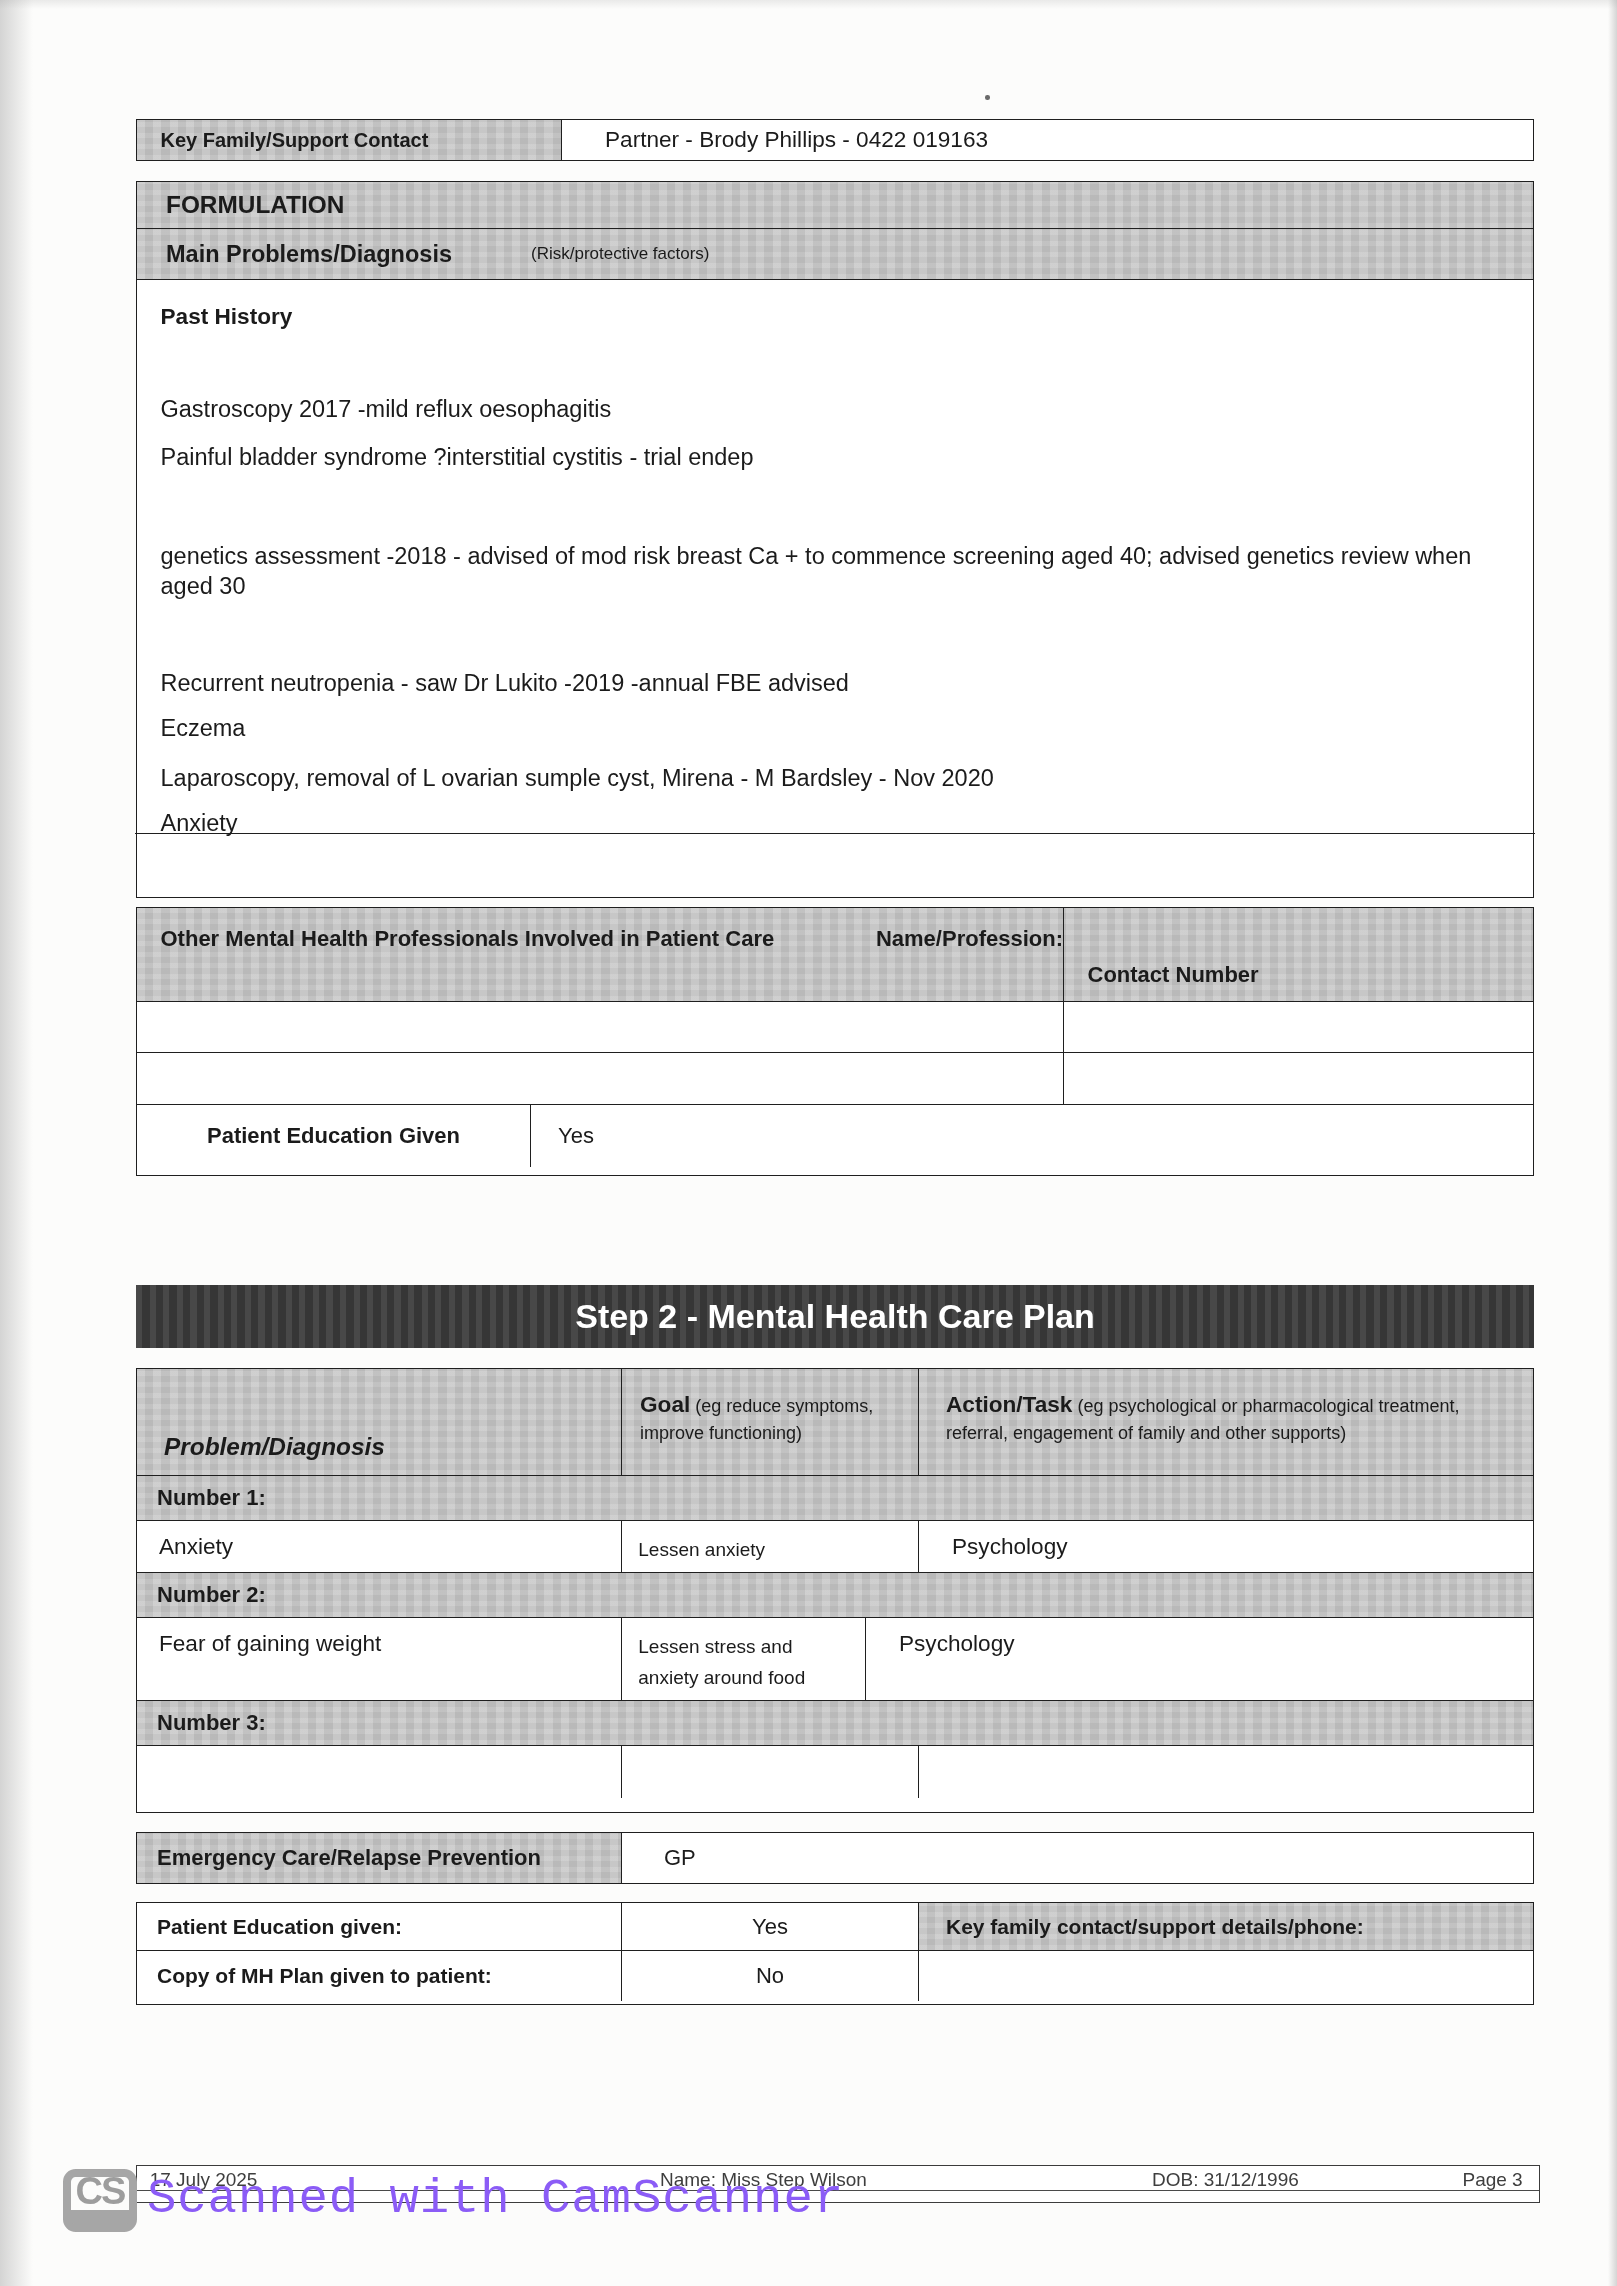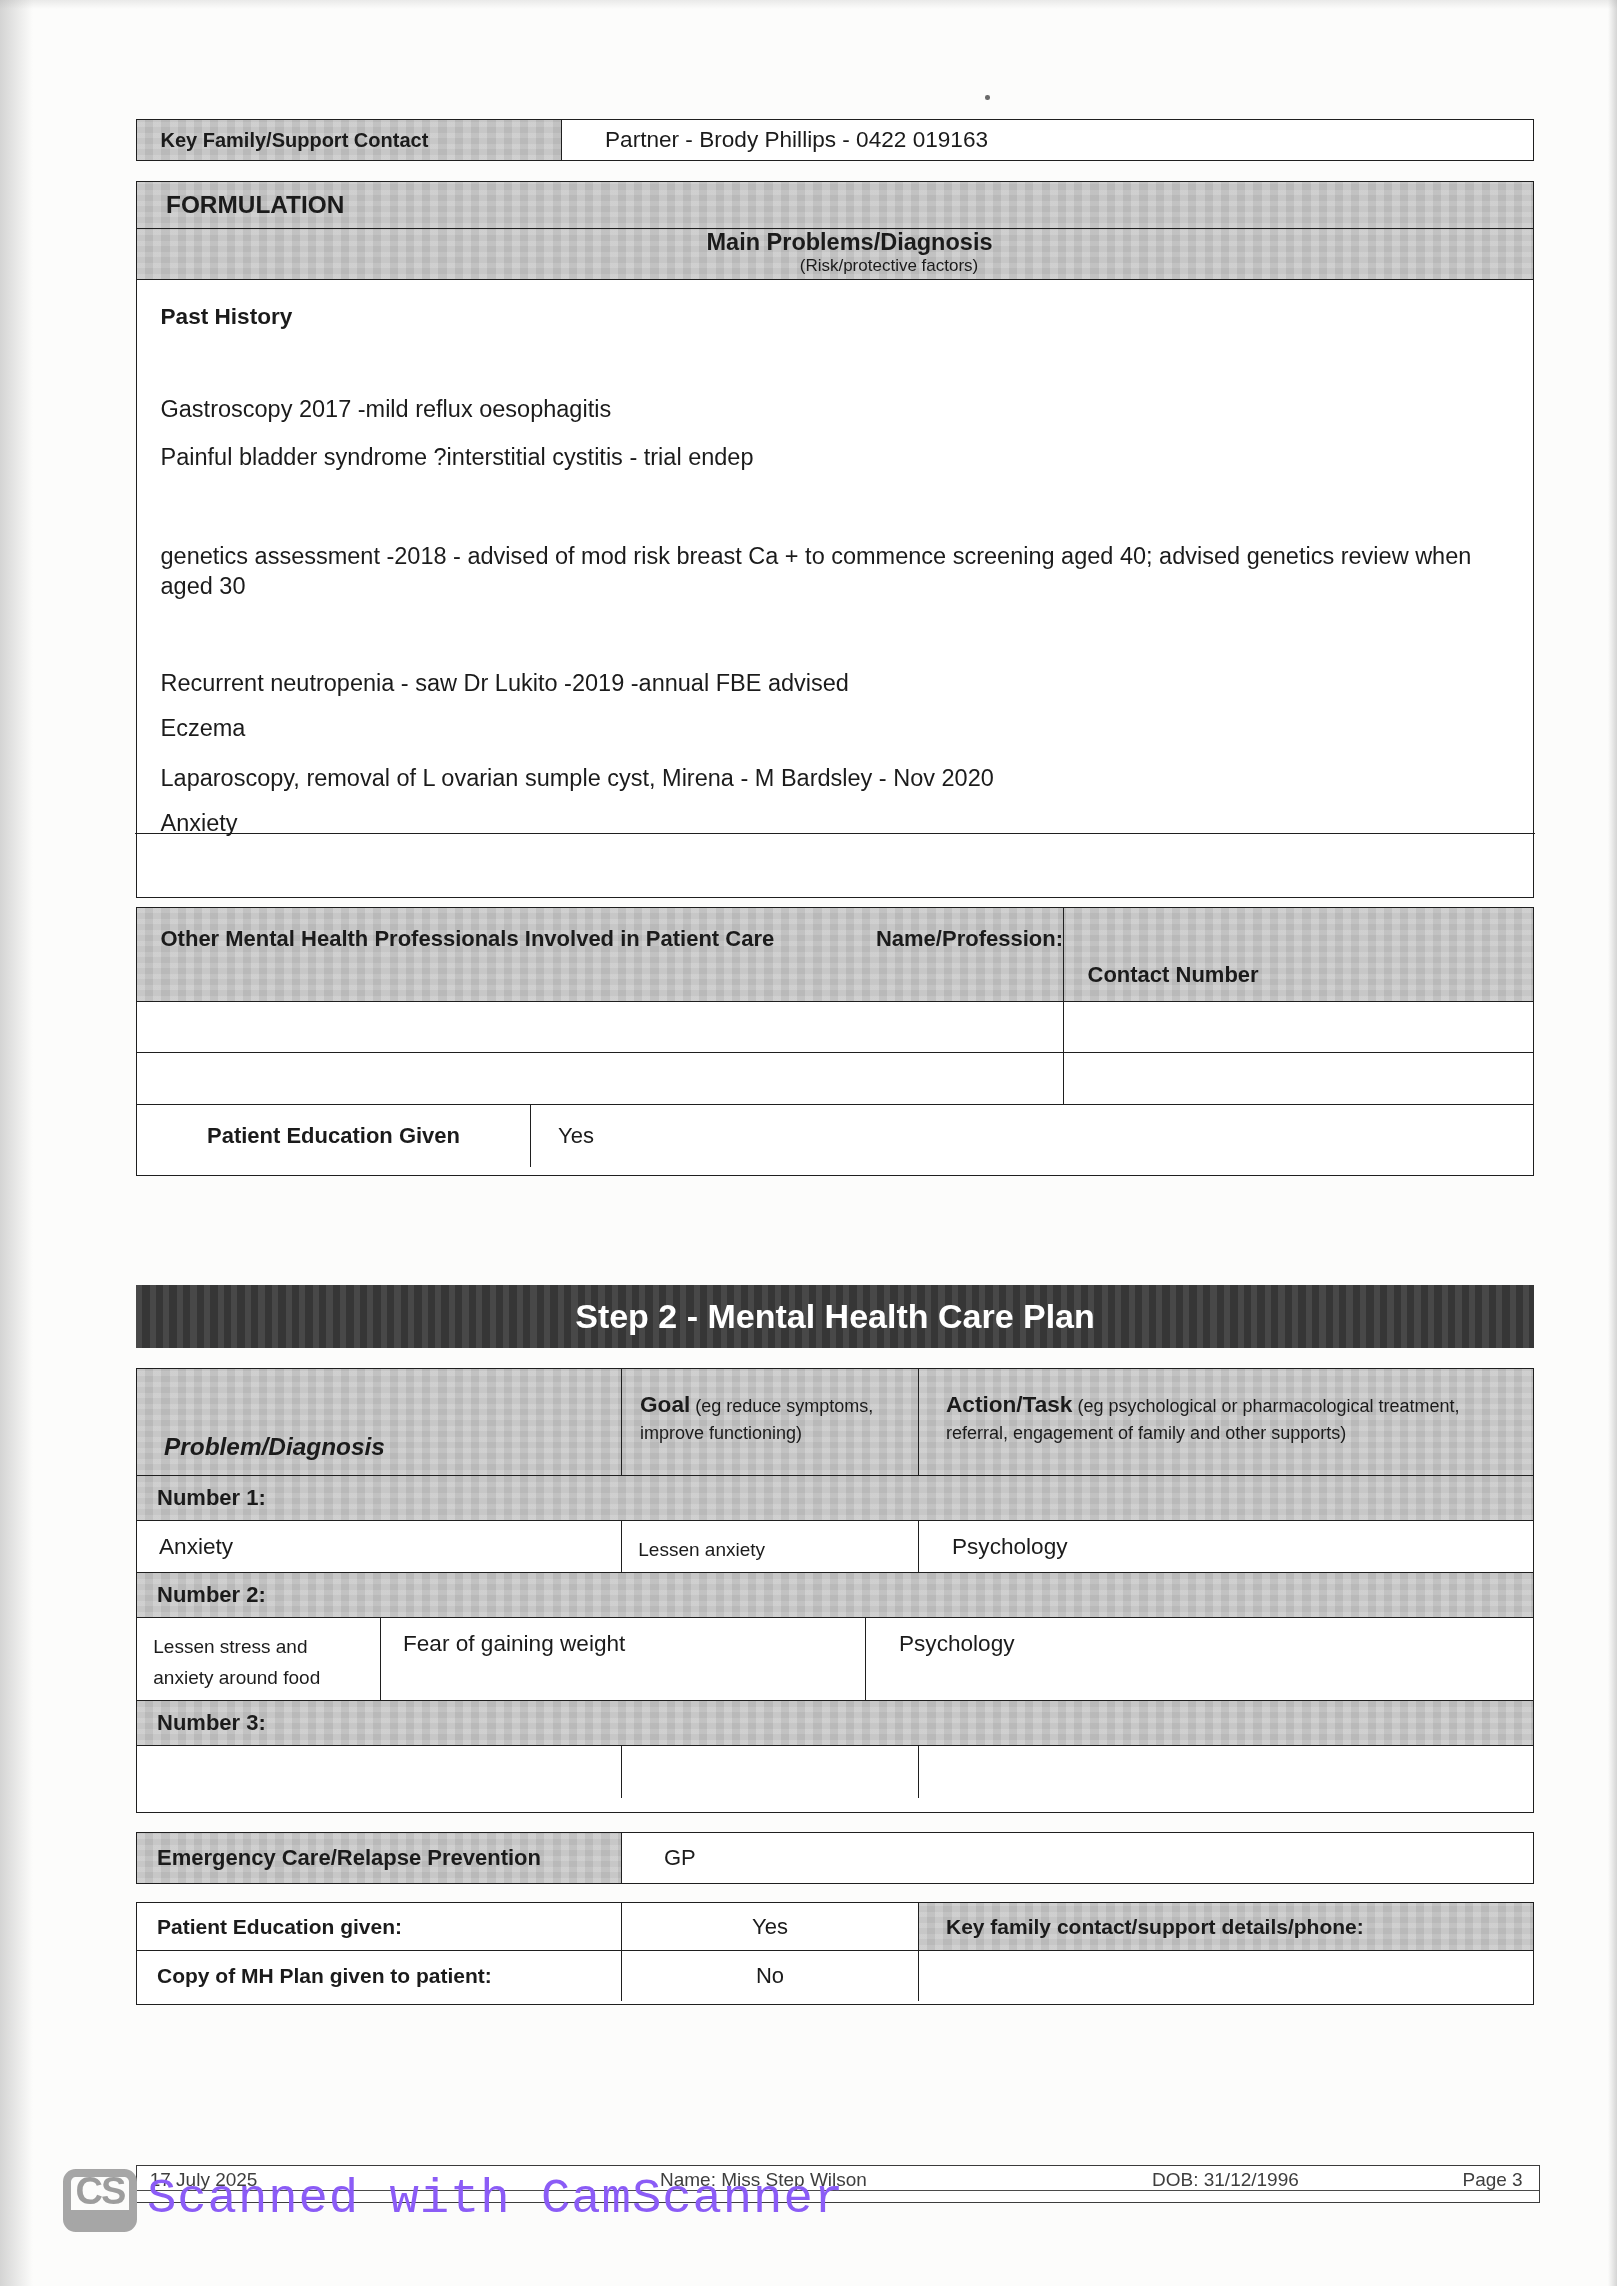--- a/index.html
+++ b/index.html
@@ -30,21 +30,21 @@
   .vcenter{display:flex;align-items:center;}
 
   
   .keyrow{left:136px;top:119px;width:1398px;height:42px;display:flex;}
   .keyrow .lab{width:425px;font-weight:bold;font-size:20px;padding-left:23.5px;}
   .keyrow .val{flex:1;font-size:22.6px;padding-left:43px;}
 
   
   .formulation{left:136px;top:181px;width:1398px;height:717px;}
   .form-title{height:46px;font-weight:bold;font-size:24.4px;padding-left:29px;}
-  .form-sub{height:50px;padding-left:29px;flex-direction:column;}
+  .form-sub{height:50px;padding-left:29px;}
   .form-sub .main{font-weight:bold;font-size:23.5px;}
   .form-sub .note{font-size:17px;margin-left:79px;}
   .form-body{position:relative;height:614px;font-size:23.5px;}
   .fl{position:absolute;left:23.5px;right:40px;line-height:30px;}
   .fl.h{font-weight:bold;font-size:22.6px;}
   .body-divider{position:absolute;left:-1.8px;right:-1.8px;top:553px;border-top:1.8px solid #1f1f1f;}
 
   
   .othermh{left:136px;top:907px;width:1398px;height:269px;}
   .omh-head{height:94px;}
@@ -198,22 +198,22 @@
 
     <div class="numband gray b-b">Number 1:</div>
     <div class="flexrow s2-body s2-row1 b-b">
       <div class="cell s2-c1 b-r">Anxiety</div>
       <div class="cell s2-c2 b-r">Lessen anxiety</div>
       <div class="cell s2-c3">Psychology</div>
     </div>
 
     <div class="numband gray b-b">Number 2:</div>
     <div class="flexrow s2-body s2-row2 b-b">
+      <div class="cell s2-c1 b-r">Fear of gaining weight</div>
       <div class="cell s2-c2 b-r" style="max-width:244px">Lessen stress and anxiety around food</div>
-      <div class="cell s2-c1 b-r">Fear of gaining weight</div>
       <div class="cell s2-c3" style="flex:1">Psychology</div>
     </div>
 
     <div class="numband gray b-b">Number 3:</div>
     <div class="flexrow s2-body s2-row3">
       <div class="cell s2-c1 b-r"></div>
       <div class="cell s2-c2 b-r"></div>
       <div class="cell s2-c3"></div>
     </div>
   </div>

